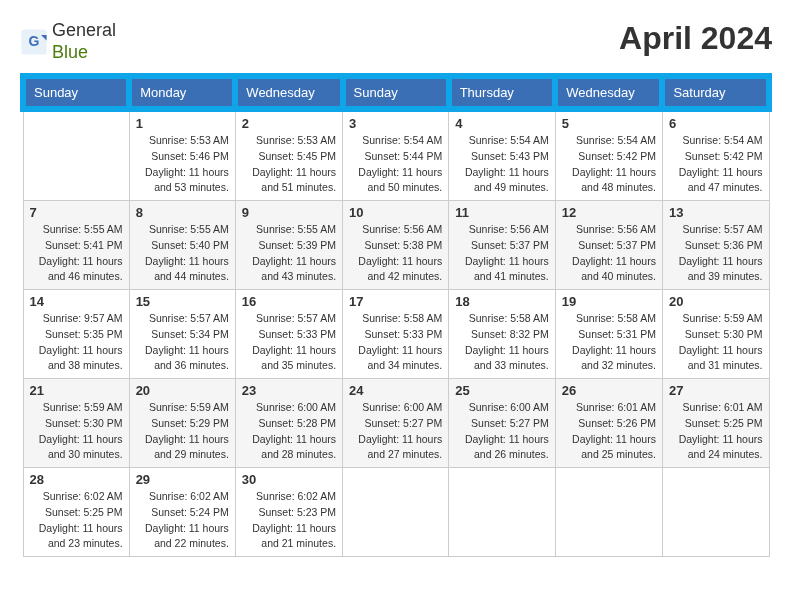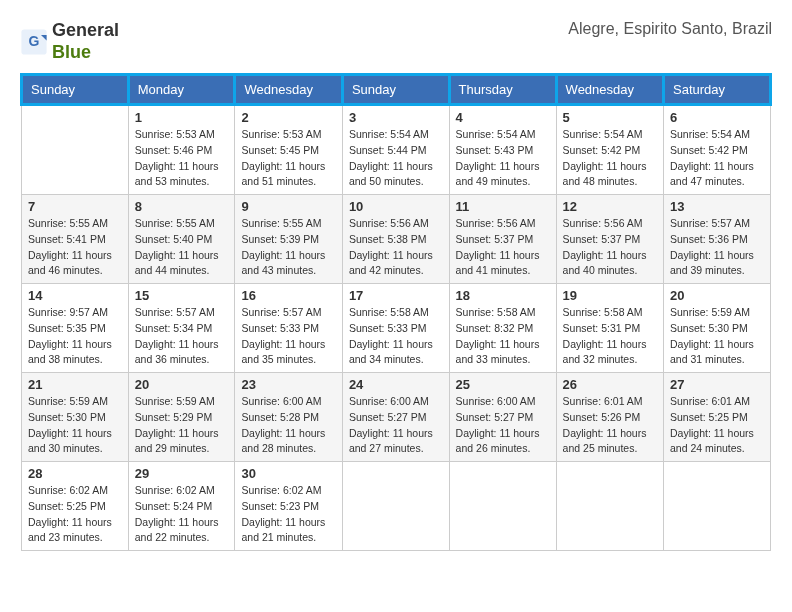--- a/index.html
+++ b/index.html
@@ -15,21 +15,21 @@
       justify-content: space-between;
       align-items: flex-start;
       margin-bottom: 10px;
     }
     .logo {
       display: flex;
       align-items: center;
     }
     .logo-text {
       font-size: 18px;
-      font-weight: bold;
+      font-weight: normal;
       color: #333;
       line-height: 1.2;
     }
     .logo-text span {
       color: #4d7c0f;
     }
     .logo-icon {
       width: 28px;
       height: 28px;
       margin-right: 4px;
@@ -51,21 +51,21 @@
       border-collapse: collapse;
       font-size: 11px;
     }
     .calendar-table th {
       background-color: #3a6eb5;
       color: #fff;
       padding: 6px 8px;
       text-align: left;
       font-size: 13px;
       font-weight: normal;
-      border: 3px solid #0ea5e9;
+      border: 6px solid #0ea5e9;
     }
     .calendar-table td {
       border: 1px solid #ccc;
       vertical-align: top;
       padding: 4px 6px;
       height: 80px;
       width: 108px;
       color: #333;
       background: #fff;
     }
@@ -75,20 +75,21 @@
     .day-number {
       font-size: 13px;
       font-weight: bold;
       margin-bottom: 2px;
       display: block;
     }
     .day-info {
       font-size: 10.5px;
       line-height: 1.5;
       color: #333;
+      text-align: right;
     }
     .empty-cell {
       background: #fff !important;
     }
   </style>
 </head>
 <body>
 
 <div class="header-area">
   <div class="logo">
@@ -96,21 +97,21 @@
       <rect x="2" y="2" width="36" height="36" rx="4" fill="#e8f0fa"></rect>
       <text x="20" y="26" text-anchor="middle" font-size="20" fill="#3a6eb5" font-weight="bold">G</text>
       <polygon points="30,10 38,10 38,18" fill="#3a6eb5"></polygon>
     </svg>
     <div class="logo-text">
       <div>General</div>
       <div><span>Blue</span></div>
     </div>
   </div>
   <div class="title-area">
-    <div class="location-title">Alegre, Espirito Santo, Brazil</div>
+    <div class="month-title">April 2024</div>
   </div>
 </div>
 
 <table class="calendar-table">
   <thead>
     <tr>
     <th>Sunday</th>
         <th>Monday</th>
         <th>Wednesday</th>
         <th>Sunday</th>

